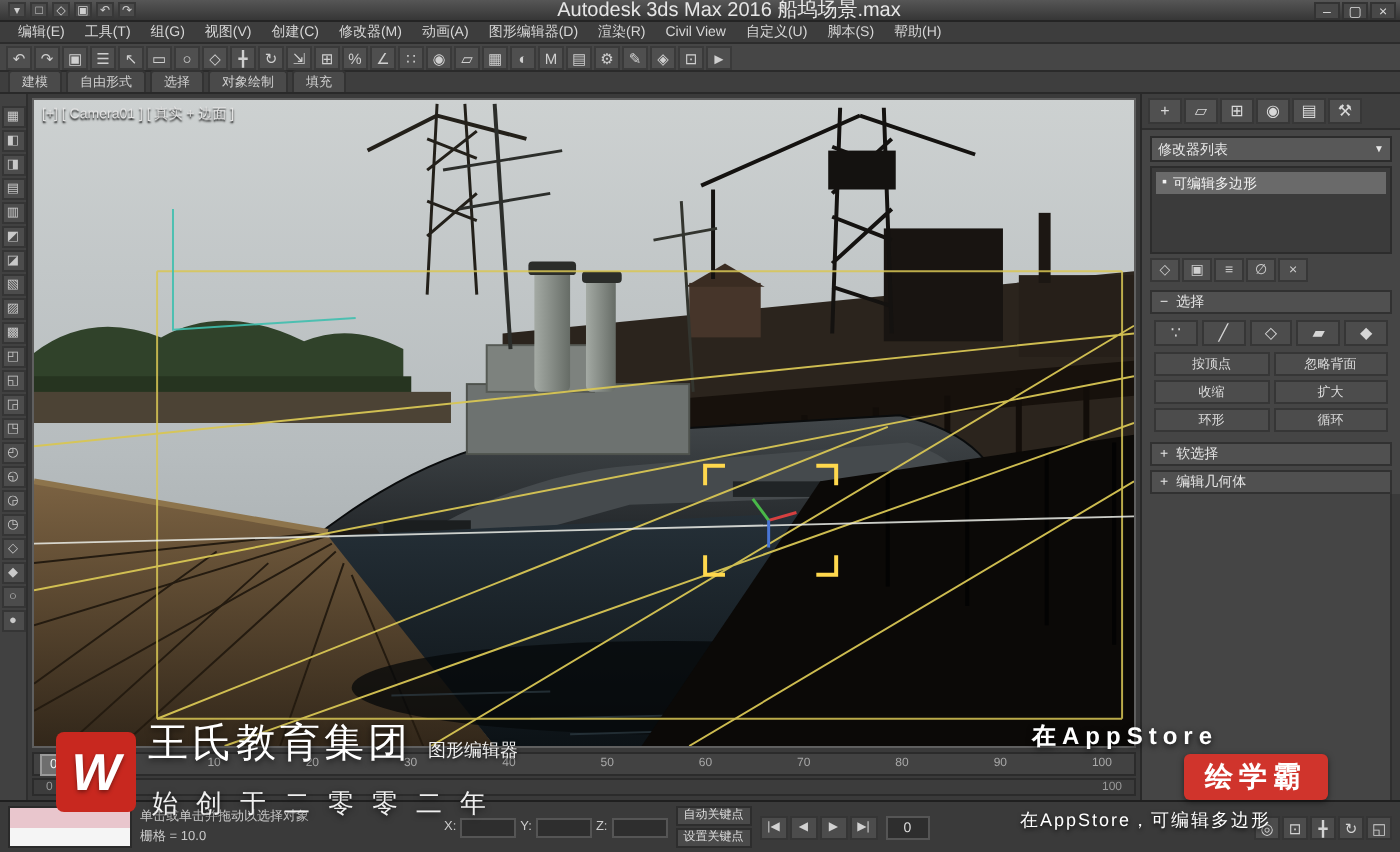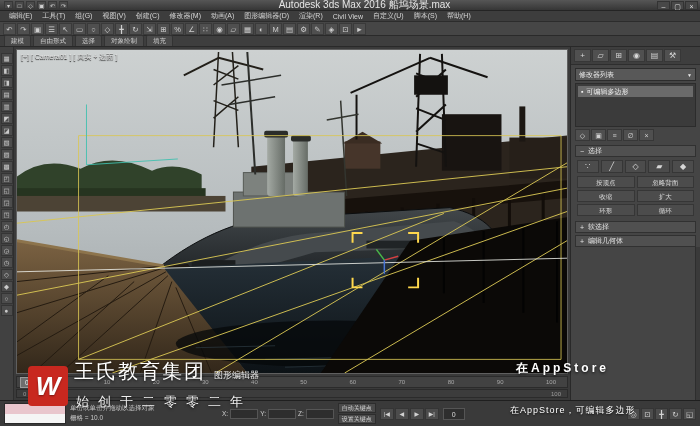--- a/index.html
+++ b/index.html
@@ -470,15 +470,16 @@
 
   <div class="wm wm-logo">
     <span>W</span>
   </div>
   <div class="wm wm-brand">
     <span class="big">王氏教育集团</span>
     <span class="small">图形编辑器</span>
   </div>
   <div class="wm wm-since">始创于二零零二年</div>
   <div class="wm wm-promo-top">在AppStore</div>
+  <div class="wm wm-badge">绘学霸</div>
   <div class="wm wm-promo-bottom">在AppStore，可编辑多边形</div>
 
 </div>
 
 </body></html>

